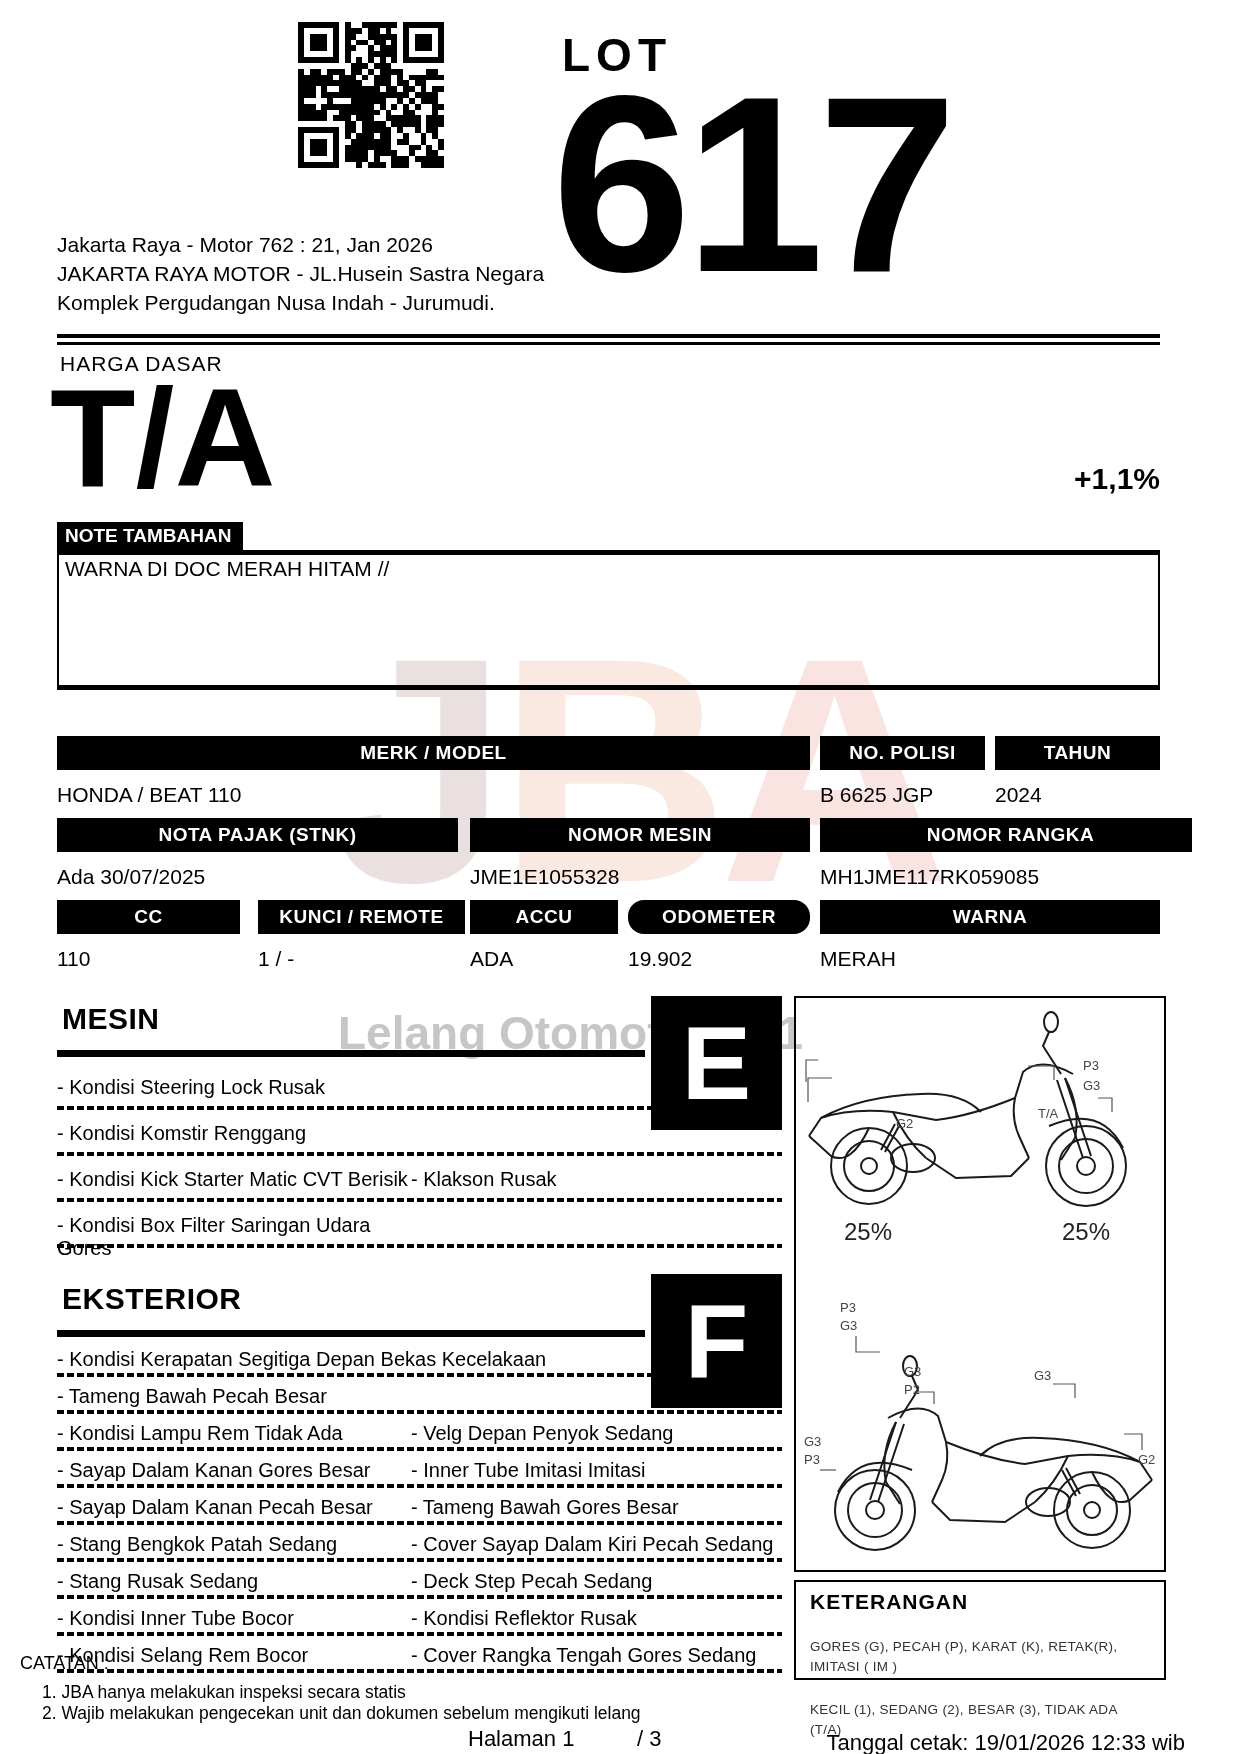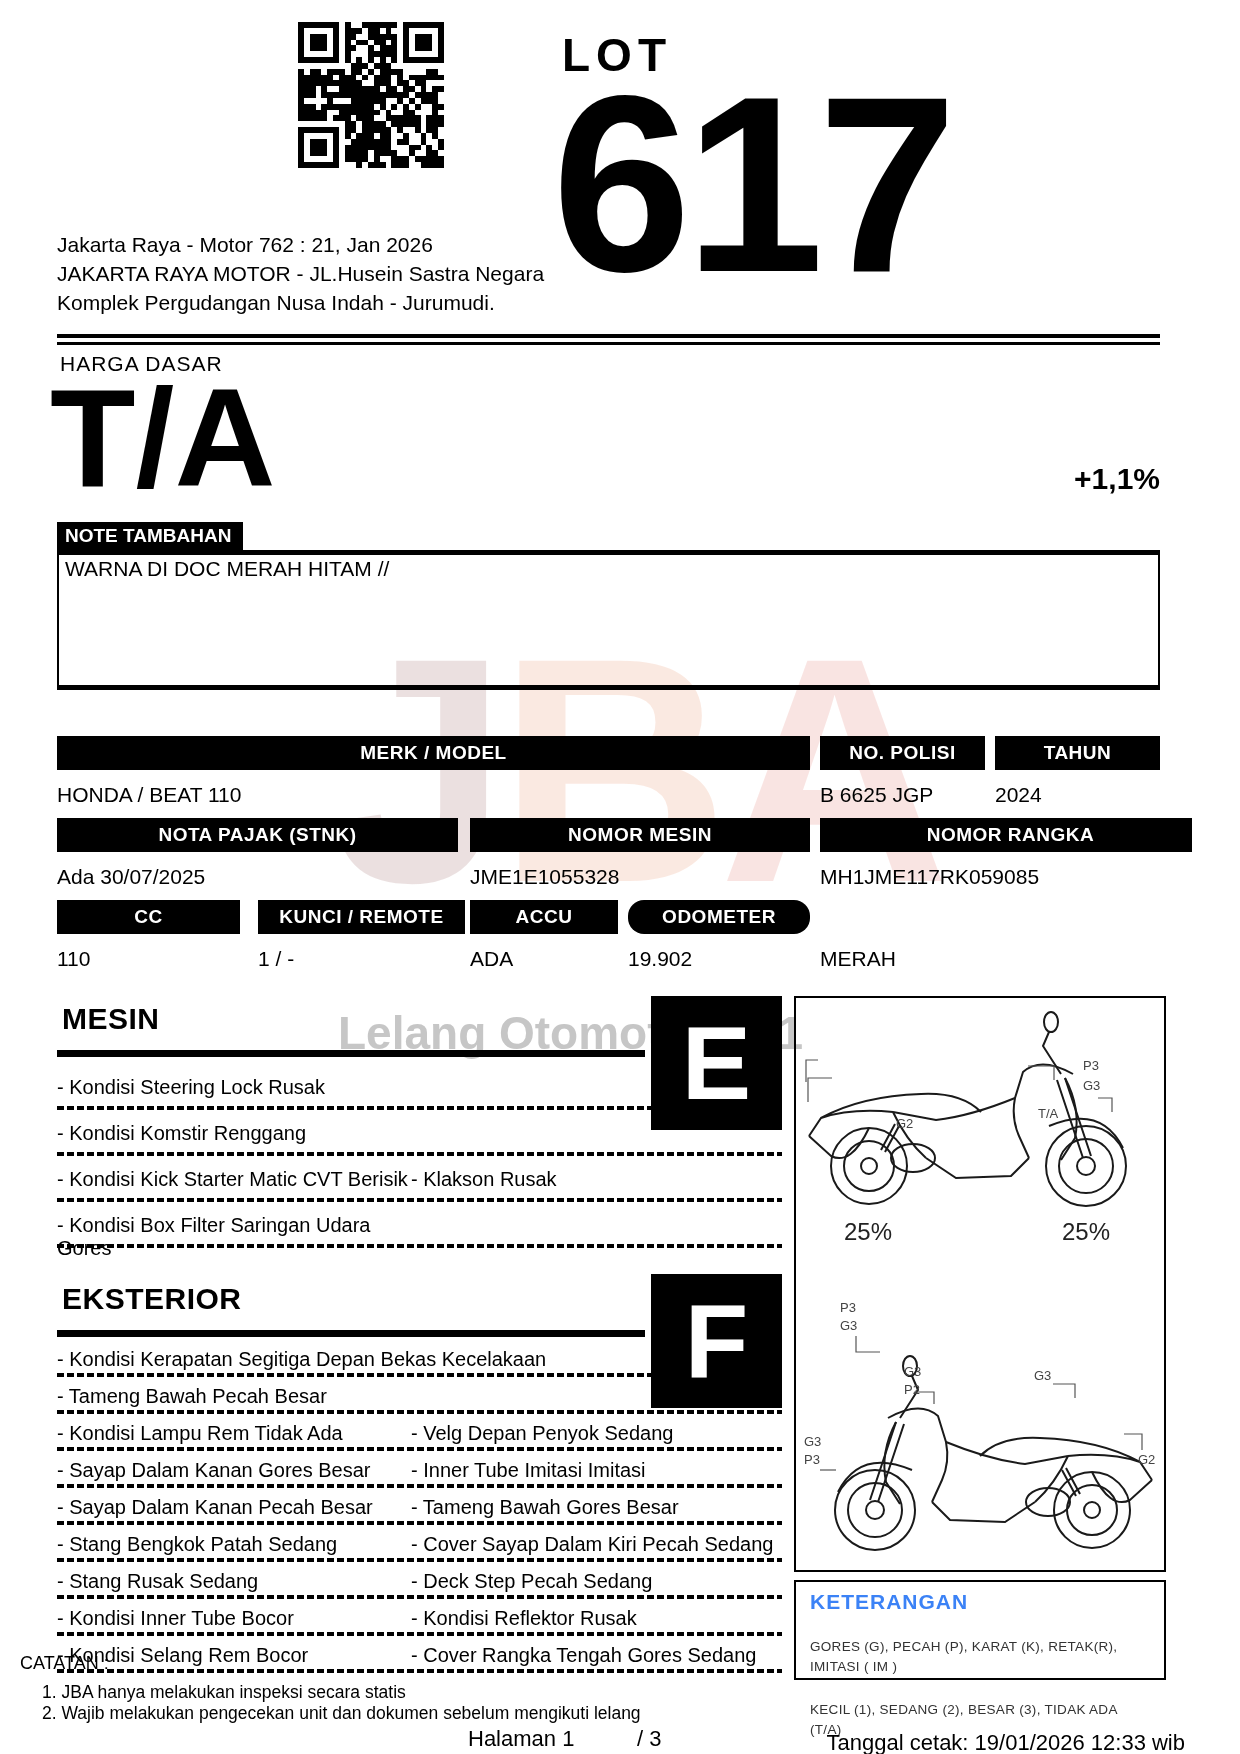--- a/index.html
+++ b/index.html
@@ -51,21 +51,21 @@
   .dots{position:absolute;left:0;right:0;bottom:4px;height:4px;
         background-image:repeating-linear-gradient(90deg,#000 0 7px,transparent 7px 10px);}
   
   .diagram-box{position:absolute;left:794px;top:996px;width:372px;height:576px;
                border:2px solid #000;box-sizing:border-box;z-index:2;}
   .diagram-box svg{position:absolute;left:0;}
   .dg-label{font-size:13px;fill:#444;font-family:"Liberation Sans",sans-serif;}
   .dg-tire{font-size:24px;fill:#222;font-family:"Liberation Sans",sans-serif;}
   .keterangan-box{position:absolute;left:794px;top:1580px;width:372px;height:100px;
                   border:2px solid #000;box-sizing:border-box;padding:8px 14px;z-index:2;}
-  .ket-title{font-size:21px;font-weight:bold;letter-spacing:1px;color:#3b82f6;}
+  .ket-title{font-size:21px;font-weight:bold;letter-spacing:1px;color:#000000;}
   .ket-line{font-size:13.5px;line-height:20px;color:#333;letter-spacing:.3px;margin-top:23px;}
   
   .catatan-title{position:absolute;left:20px;top:1653px;font-size:18px;z-index:3;}
   .catatan-item{position:absolute;left:42px;font-size:17.5px;z-index:2;}
   .foot{position:absolute;font-size:22px;z-index:2;}
 </style>
 </head>
 <body>
 
 <div class="page">
@@ -105,20 +105,21 @@
   <div class="hdr" style="left:470px;top:818px;width:340px;">NOMOR MESIN</div>
   <div class="hdr" style="left:820px;top:818px;width:372px;padding-left:9px;">NOMOR RANGKA</div>
   <div class="val" style="left:57px;top:862px;width:401px;">Ada 30/07/2025</div>
   <div class="val" style="left:470px;top:862px;width:340px;">JME1E1055328</div>
   <div class="val" style="left:820px;top:862px;width:340px;">MH1JME117RK059085</div>
 
   <div class="hdr" style="left:57px;top:900px;width:183px;">CC</div>
   <div class="hdr" style="left:258px;top:900px;width:207px;">KUNCI / REMOTE</div>
   <div class="hdr" style="left:470px;top:900px;width:148px;">ACCU</div>
   <div class="hdr" style="left:628px;top:900px;width:182px;border-radius:16px;">ODOMETER</div>
+  <div class="hdr" style="left:820px;top:900px;width:340px;">WARNA</div>
   <div class="val" style="left:57px;top:944px;width:183px;">110</div>
   <div class="val" style="left:258px;top:944px;width:207px;">1 / -</div>
   <div class="val" style="left:470px;top:944px;width:148px;">ADA</div>
   <div class="val" style="left:628px;top:944px;width:182px;">19.902</div>
   <div class="val" style="left:820px;top:944px;width:340px;">MERAH</div>
 
   <div class="sec-title" style="left:62px;top:1002px;">MESIN</div>
   <div class="sec-rule" style="top:1050px;"></div>
   <div class="grade-box" style="top:996px;">E</div>
   <div class="rows rows-mesin" style="top:1068px;">

